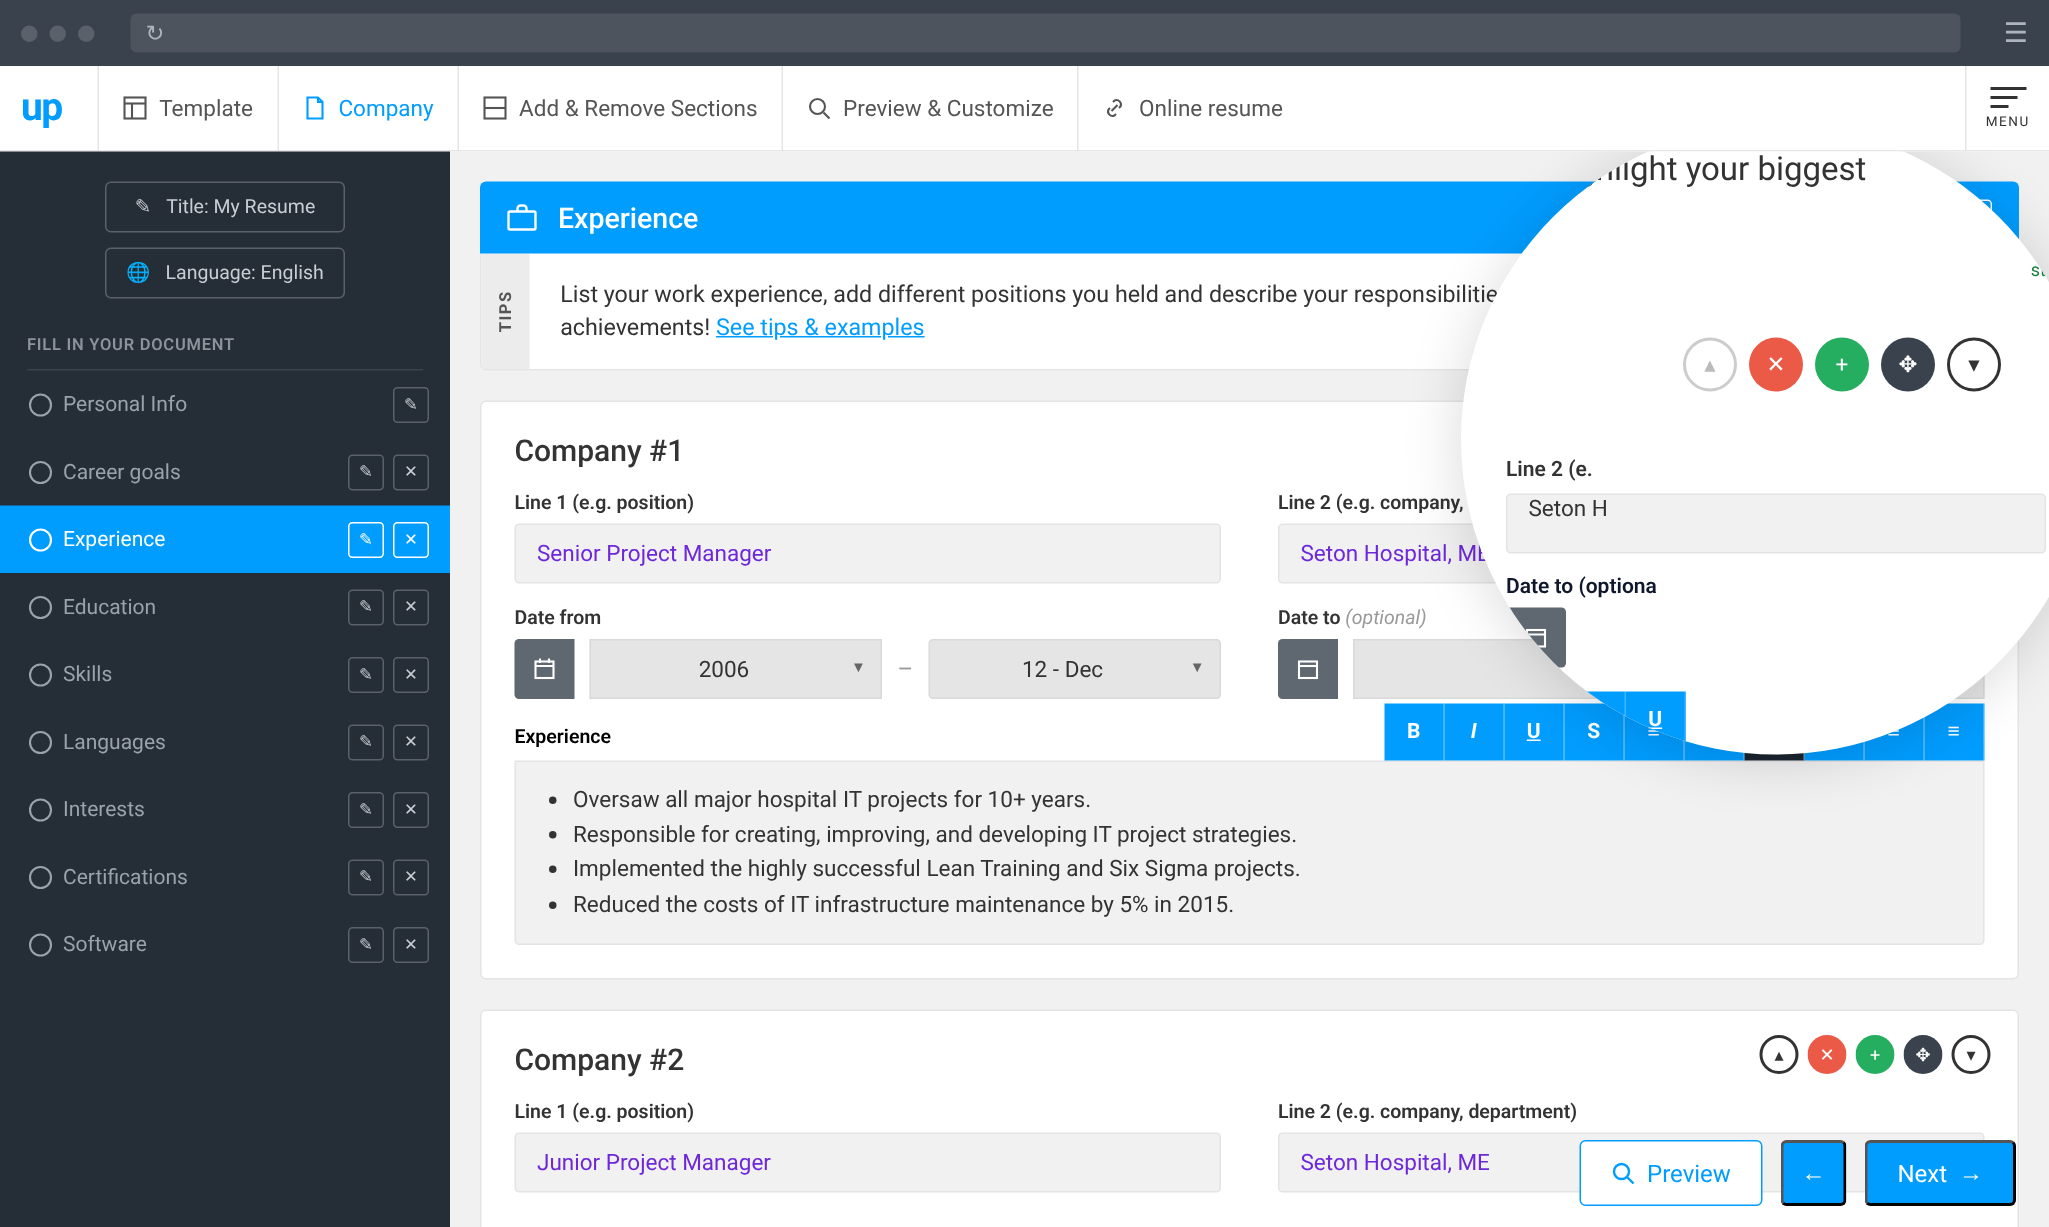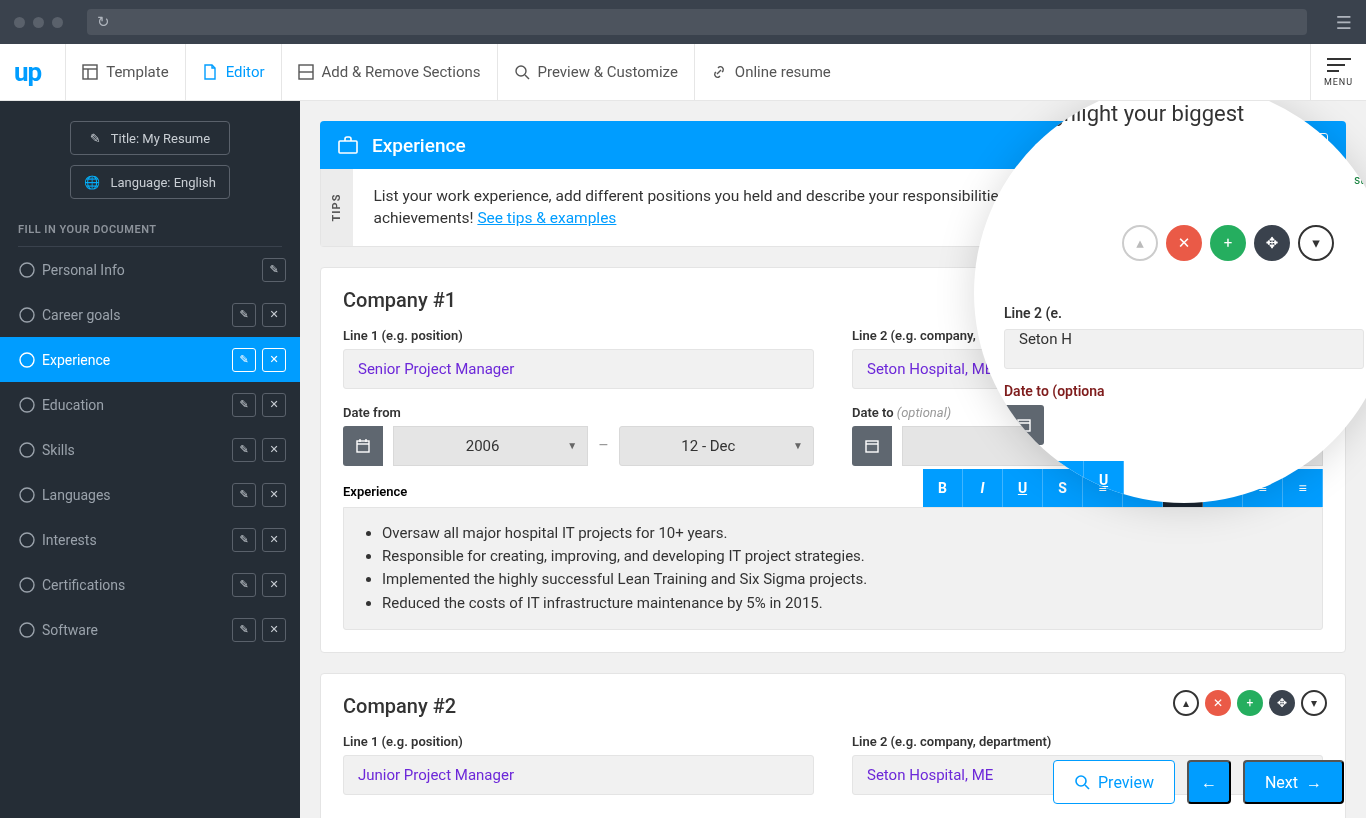--- a/index.html
+++ b/index.html
@@ -93,21 +93,21 @@
 .mag-tip { position:absolute; top:90px; left:30px; right:30px; font-size:12px; color:#15803d; text-align:right; }
 .mag-actions { position:absolute; top:142px; right:60px; display:flex; gap:8px; }
 .mcirc { width:36px; height:36px; border-radius:50%; display:flex; align-items:center; justify-content:center; color:#fff; font-size:15px; }
 .mcirc.up { background:#fff; border:2px solid #ccc; color:#bbb; }
 .mcirc.del { background:#ea5a47; }
 .mcirc.add { background:#25ae5f; }
 .mcirc.move { background:#3a424d; }
 .mcirc.down { background:#fff; border:2px solid #333; color:#333; }
 .mag-label { position:absolute; top:222px; left:30px; font-size:14px; font-weight:600; color:#333; }
 .mag-input { position:absolute; top:246px; left:30px; right:30px; height:40px; background:#f1f1f1; border:1px solid #e4e4e4; border-radius:3px; padding:0 14px; display:flex; align-items:flex-start; font-size:15px; color:#333; }
-.mag-dlabel { position:absolute; top:300px; left:30px; font-size:14px; font-weight:600; color:#7f1d1d; }
+.mag-dlabel { position:absolute; top:300px; left:30px; font-size:14px; font-weight:600; color:#0f172a; }
 .mag-cal { position:absolute; top:322px; left:30px; width:40px; height:40px; background:#5f6770; border-radius:3px; display:flex; align-items:center; justify-content:center; color:#fff; }
 .mag-tbwrap { position:absolute; top:378px; left:30px; display:flex; }
 
 
 .footer-btns { position:absolute; bottom:14px; right:22px; display:flex; gap:12px; z-index:50; }
 .fbtn { height:44px; border-radius:4px; display:flex; align-items:center; justify-content:center; font-size:16px; gap:8px; padding:0 20px; }
 .fbtn.preview { background:#fff; border:1px solid #009dff; color:#009dff; }
 .fbtn.back { background:#009dff; color:#fff; width:44px; padding:0; }
 .fbtn.next { background:#009dff; color:#fff; }
 
@@ -140,21 +140,21 @@
       </span>
     <span>Template</span>
   </div>
   <div class="nav-item active">
     <span class="nav-icon">
         <svg width="14" height="16" viewBox="0 0 14 16" fill="none" stroke="#009dff" stroke-width="1.4">
           <path d="M2 1h7l3 3v11H2z"></path>
           <path d="M9 1v3h3"></path>
         </svg>
       </span>
-    <span>Editor</span>
+    <span>Company</span>
   </div>
   <div class="nav-item">
     <span class="nav-icon">
         <svg width="16" height="16" viewBox="0 0 16 16" fill="none" stroke="#555" stroke-width="1.4">
           <rect x="1" y="1" width="14" height="14"></rect>
           <line x1="1" y1="8" x2="15" y2="8"></line>
         </svg>
       </span>
     <span>Add &amp; Remove Sections</span>
   </div>

